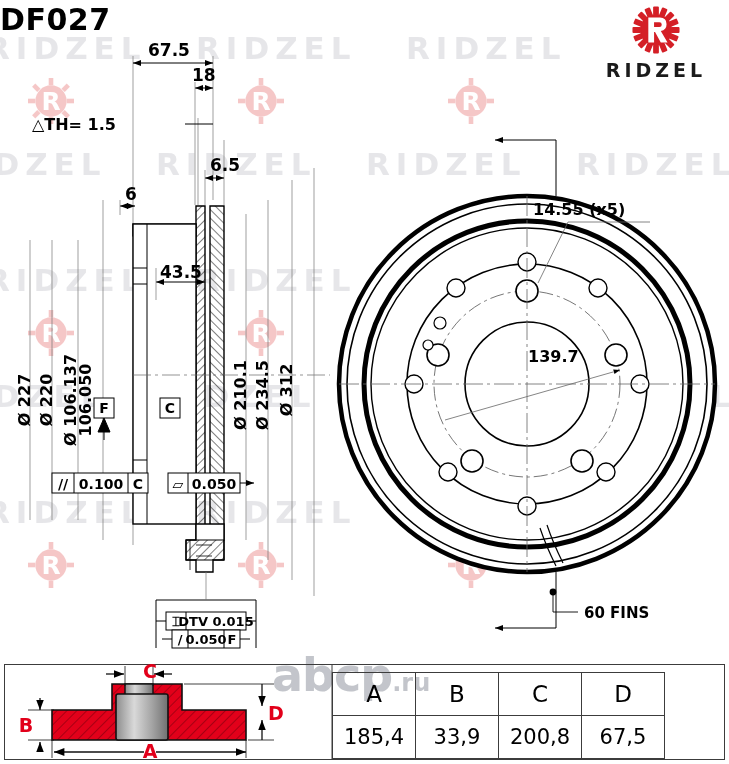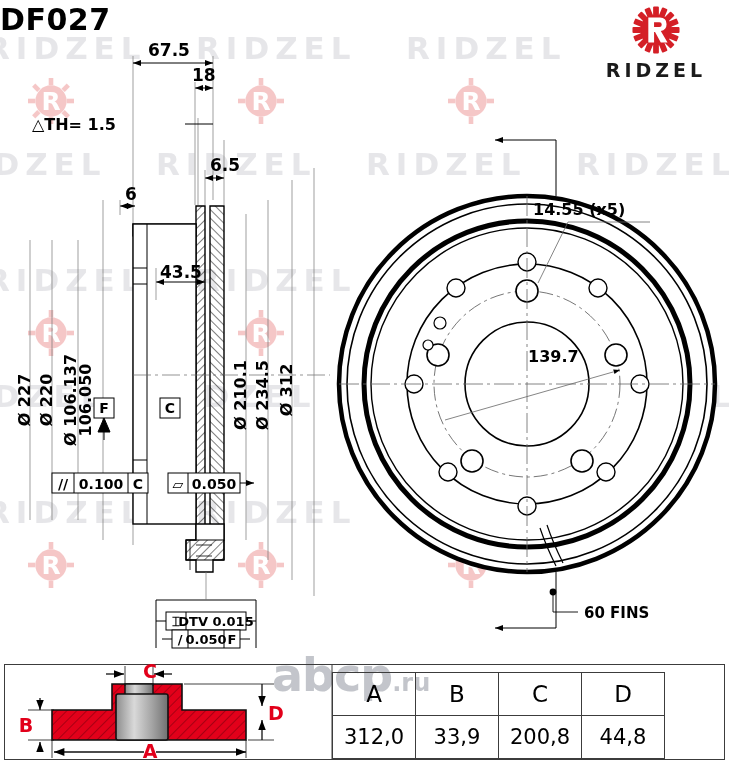--- a/index.html
+++ b/index.html
@@ -450,21 +450,21 @@
 
   <table class="tbl">
     <tbody>
         <tr>
       <td class="hd">A</td>
       <td class="hd">B</td>
       <td class="hd">C</td>
       <td class="hd">D</td>
     </tr>
     <tr>
-      <td>312,0</td>
+      <td>185,4</td>
       <td>33,9</td>
       <td>200,8</td>
-      <td>44,8</td>
+      <td>67,5</td>
     </tr>
   </tbody>
     </table>
 
 </div>
 
 </body></html>

